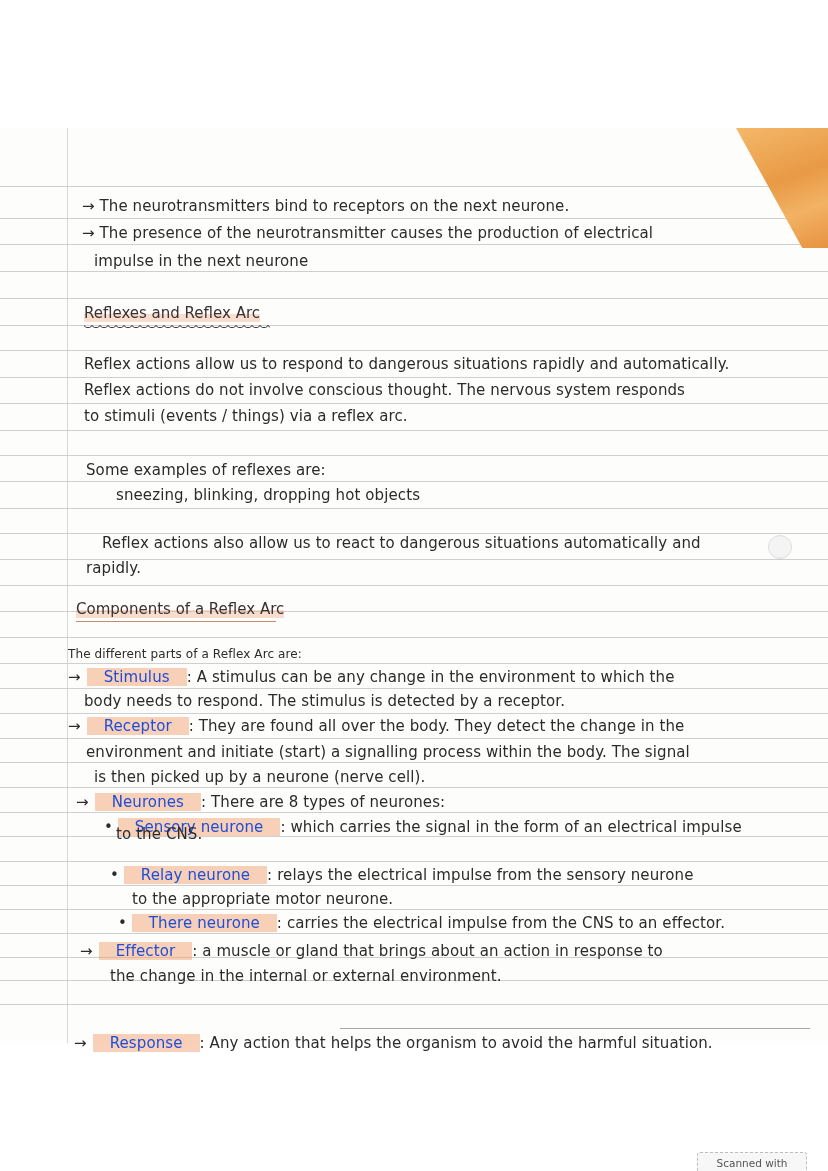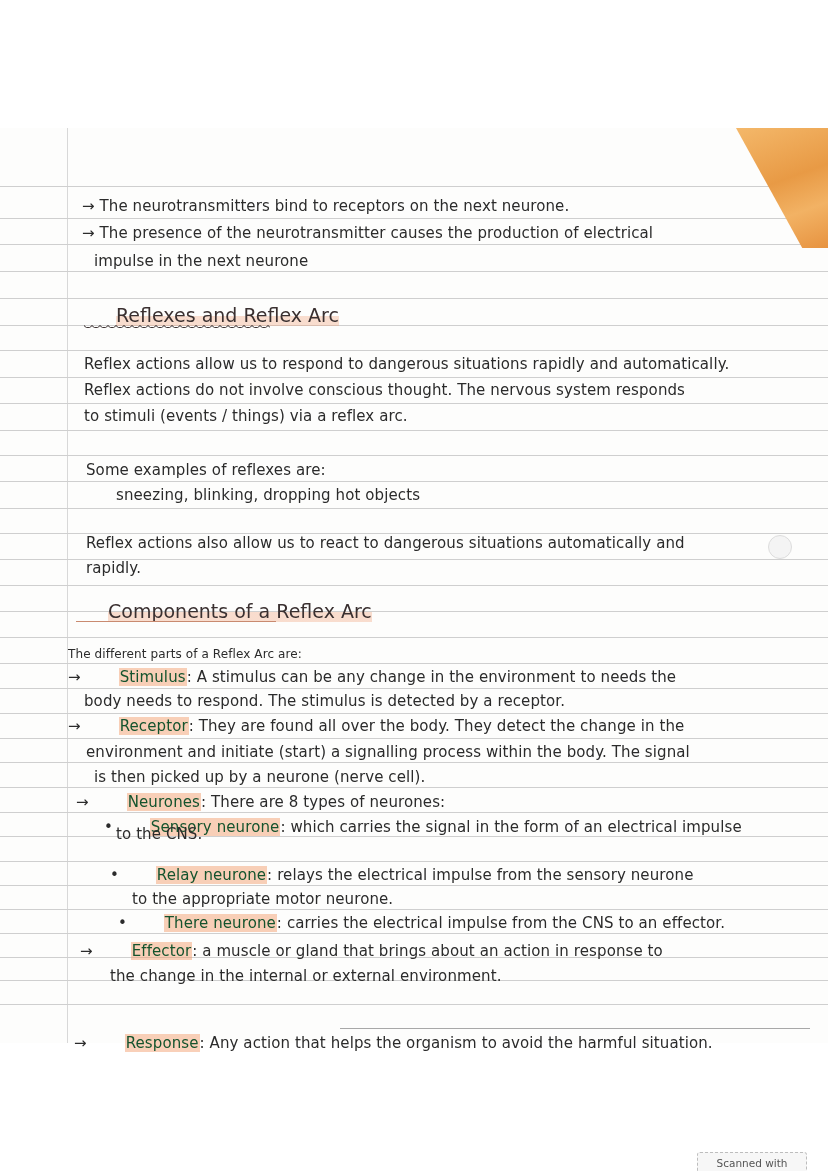--- a/index.html
+++ b/index.html
@@ -24,31 +24,30 @@
     background: linear-gradient(160deg, #f4b86a 0%, #e89a45 45%, #f2b264 70%, #e79340 100%);
     clip-path: polygon(0 0, 100% 0, 100% 100%, 72% 100%);
   }
   .line-text {
     position: absolute; white-space: nowrap; color: #2b2b2b;
     font-family: "DejaVu Sans", sans-serif; font-size: 15px; letter-spacing: 0.1px;
   }
   .small { font-size: 12px; }
   .heading {
     position: absolute; white-space: nowrap; color: #3a3030;
-    font-size: 19px;
+    font-size: 15px;
     background: linear-gradient(transparent 55%, rgba(240,160,120,0.35) 55%);
-    margin-left: 32px;
   }
   .squiggle {
     position: absolute; height: 6px;
     background-image: radial-gradient(circle at 4px -1px, transparent 4px, #3a3030 4.5px, transparent 5.5px);
     background-size: 8px 6px;
   }
   .underline-plain { position: absolute; height: 1px; background: #c98a70; }
-  .hl { background: rgba(241,150,100,0.45); color: #14532d; padding: 0 1px; margin-left: 32px; }
+  .hl { background: rgba(241,150,100,0.45); color: #1d4ed8; padding: 0 17px; }
   .arrow { margin-right: 6px; }
   .badge {
     position: absolute; left: 697px; top: 1115px; width: 108px; height: 41px;
     border: 1px dashed #bdbdbd; border-radius: 3px; background: #f7f7f7;
     text-align: center;
     margin-top: 37px;
   }
   .badge-top { font-size: 10.5px; color: #555; margin-top: 4px; display: block; }
   .badge-bottom { display: flex; align-items: center; justify-content: center; margin-top: 2px; }
   .cs-logo {
@@ -113,31 +112,31 @@
 <div class="heading" style="left:84px;top:304px">Reflexes and Reflex Arc</div>
 <div class="squiggle" style="left:84px;top:324px;width:186px"></div>
 
 <div class="line-text" style="left:84px;top:355px">Reflex actions allow us to respond to dangerous situations rapidly and automatically.</div>
 <div class="line-text" style="left:84px;top:381px">Reflex actions do not involve conscious thought. The nervous system responds</div>
 <div class="line-text" style="left:84px;top:407px">to stimuli (events / things) via a reflex arc.</div>
 
 <div class="line-text" style="left:86px;top:461px">Some examples of reflexes are:</div>
 <div class="line-text" style="left:116px;top:486px">sneezing, blinking, dropping hot objects</div>
 
-<div class="line-text" style="left:86px;top:534px">Reflex actions also allow us to react to dangerous situations automatically and</div>
+<div class="line-text" style="left:102px;top:534px">Reflex actions also allow us to react to dangerous situations automatically and</div>
 <div class="line-text" style="left:86px;top:559px">rapidly.</div>
 <div class="shadow-circle" style="left:768px;top:535px"></div>
 
 <div class="heading small" style="left:76px;top:600px">Components of a Reflex Arc</div>
 <div class="underline-plain" style="left:76px;top:621px;width:200px"></div>
 
 <div class="line-text small" style="left:68px;top:647px">The different parts of a Reflex Arc are:</div>
 
 <div class="line-text" style="left:68px;top:668px">
-  <span class="arrow">→</span><span class="hl">Stimulus</span><span>: A stimulus can be any change in the environment to needs the</span>
+  <span class="arrow">→</span><span class="hl">Stimulus</span><span>: A stimulus can be any change in the environment to which the</span>
 </div>
 <div class="line-text" style="left:84px;top:692px">body needs to respond. The stimulus is detected by a receptor.</div>
 
 <div class="line-text" style="left:68px;top:717px">
   <span class="arrow">→</span><span class="hl">Receptor</span><span>: They are found all over the body. They detect the change in the</span>
 </div>
 <div class="line-text" style="left:86px;top:743px">environment and initiate (start) a signalling process within the body. The signal</div>
 <div class="line-text" style="left:94px;top:768px">is then picked up by a neurone (nerve cell).</div>
 
 <div class="line-text" style="left:76px;top:793px">

